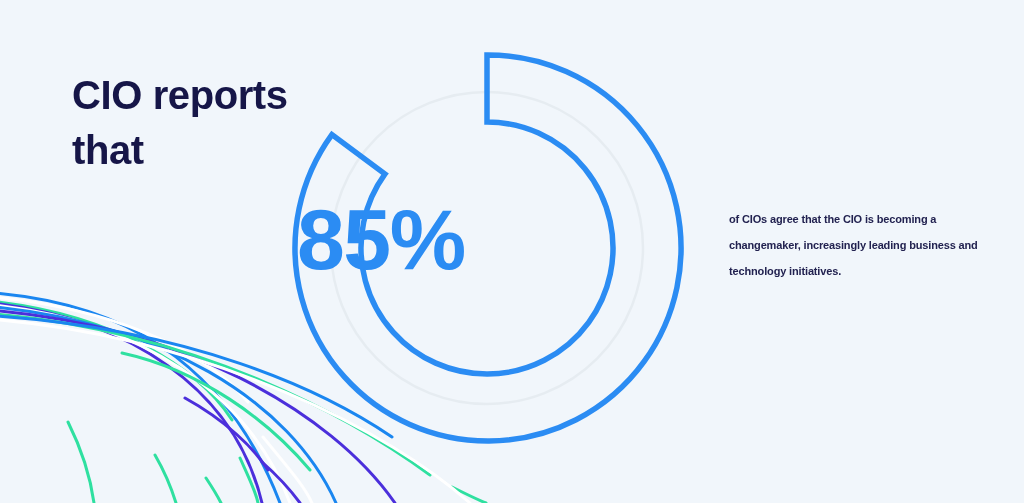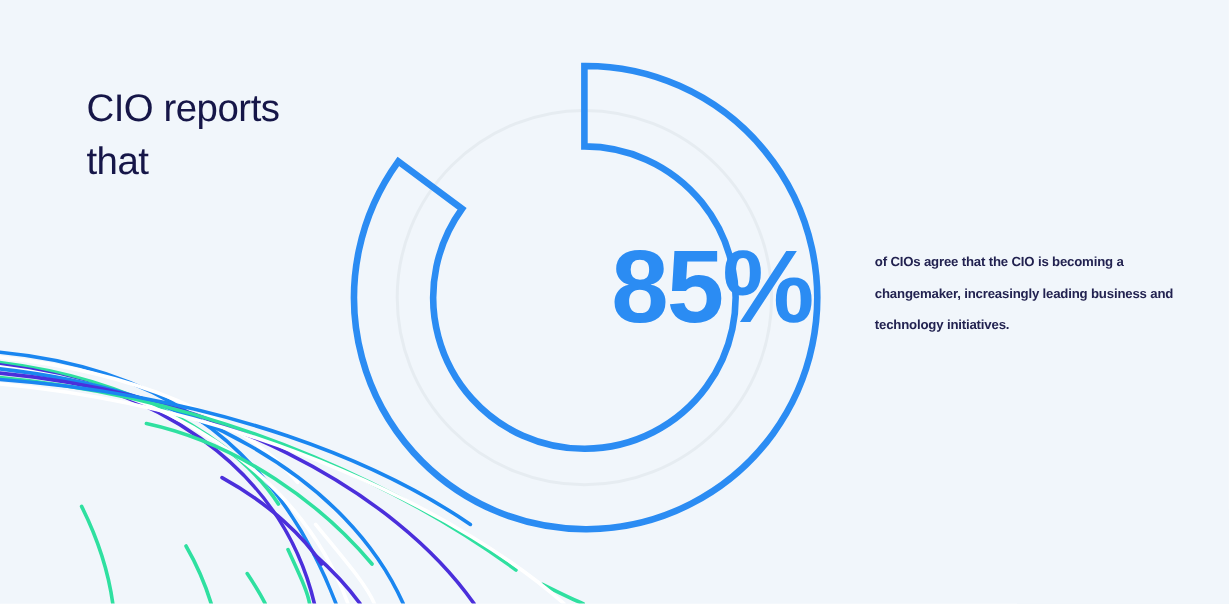--- a/index.html
+++ b/index.html
@@ -38,22 +38,22 @@
     width: 1024px;
     height: 503px;
   }
 
   
   #heading {
     position: absolute;
     left: 72px;
     top: 68px;
     width: 300px;
-    font-size: 32px;
-    font-weight: 400;
+    font-size: 40px;
+    font-weight: 700;
     line-height: 1.38;
     letter-spacing: -0.4px;
     color: #161648;
     white-space: pre-line;
   }
 
   
   #body-copy {
     position: absolute;
     left: 729px;
@@ -65,21 +65,21 @@
     letter-spacing: -0.15px;
     color: #222250;
   }
 
   
   #pct {
     position: absolute;
     left: 297px;
     top: 196px;
     width: 380px;
-    text-align: right;
+    text-align: left;
     font-size: 86px;
     font-weight: 700;
     letter-spacing: -1.5px;
     color: #2b8cf3;
     line-height: 1;
   }
 </style>
 </head>
 <body>
 

